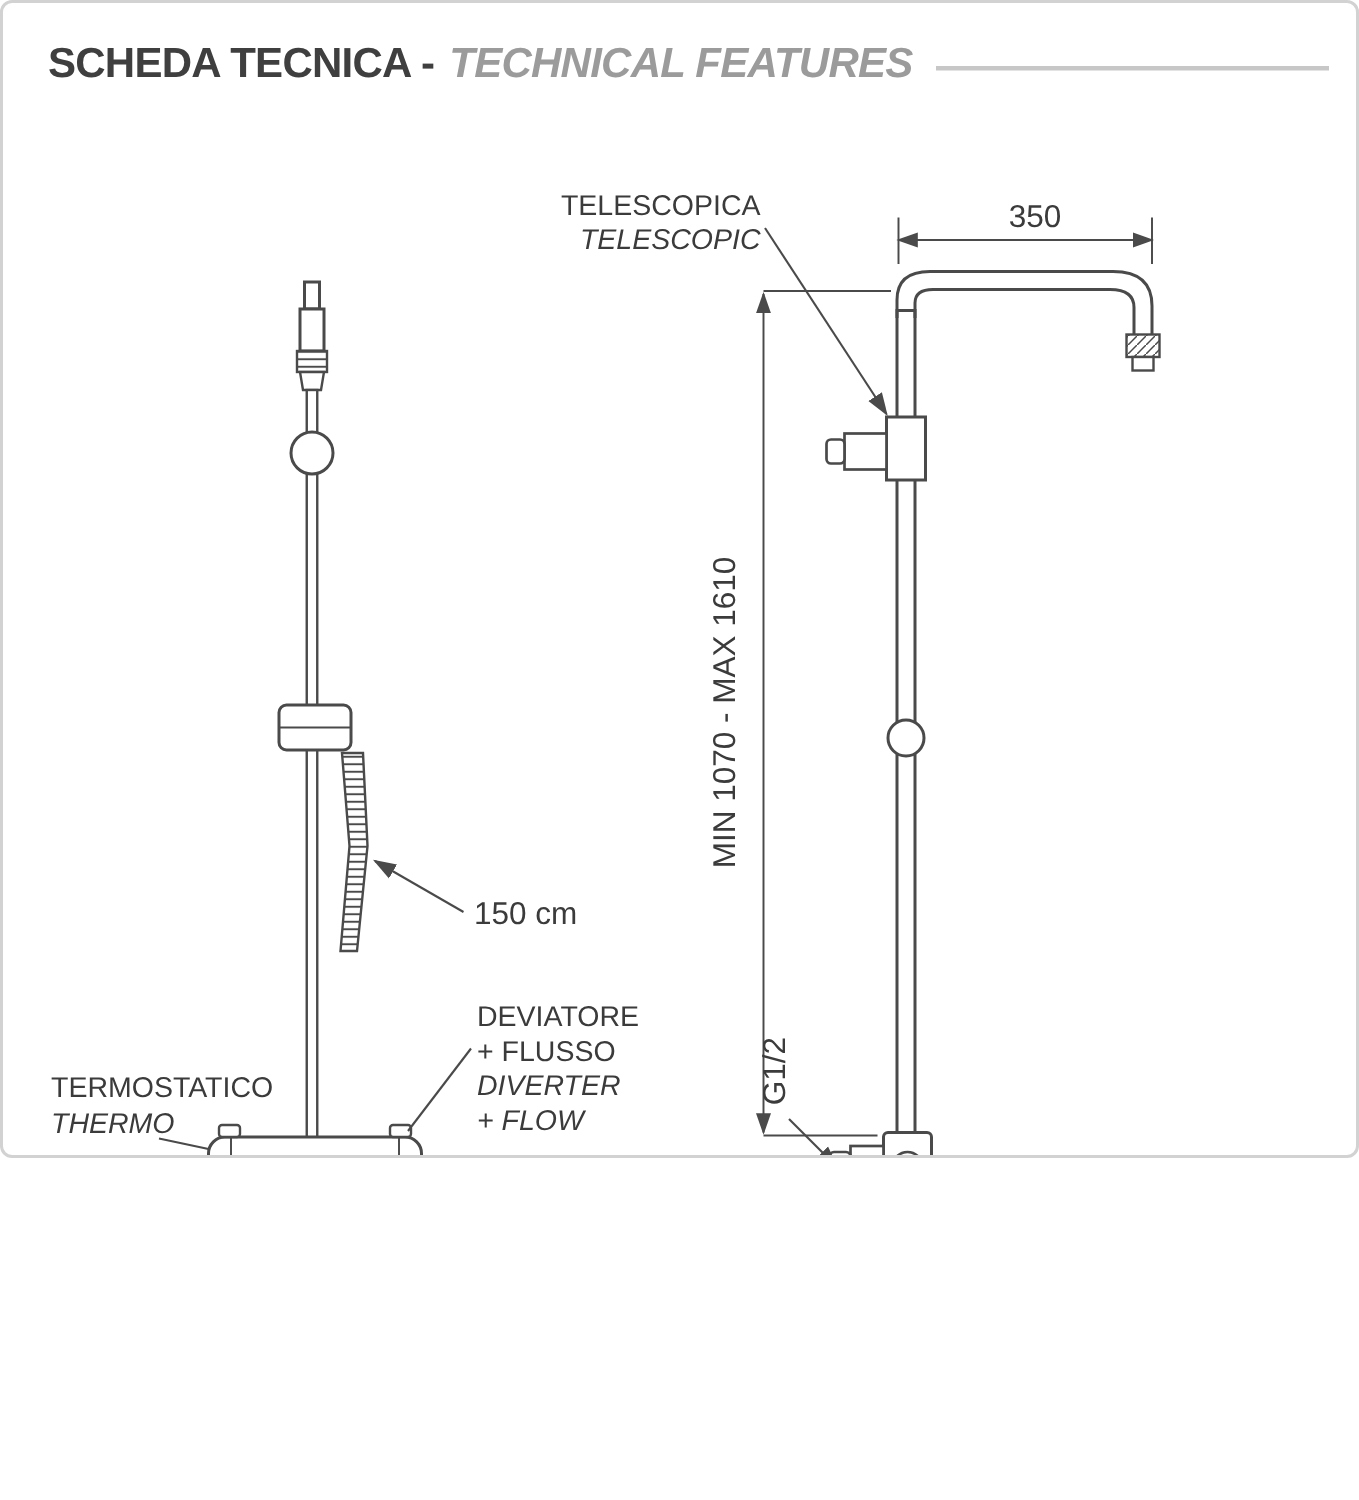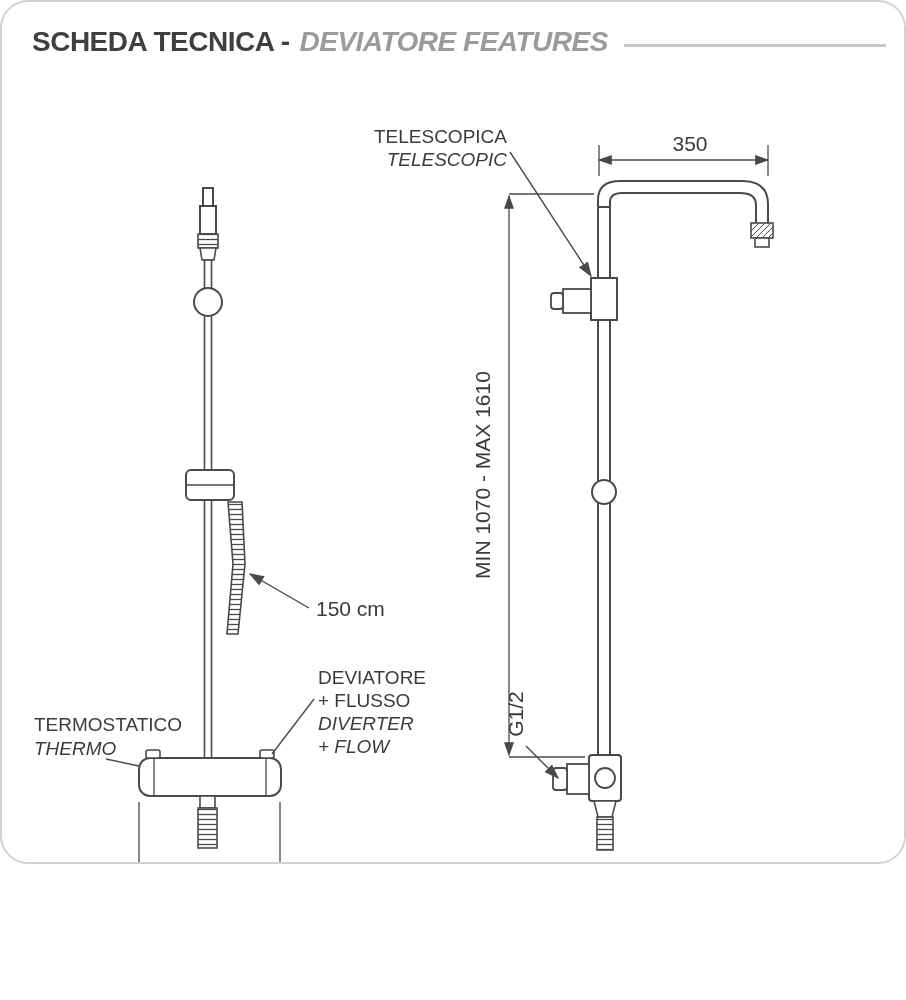--- a/index.html
+++ b/index.html
@@ -1,39 +1,39 @@
 <!DOCTYPE html>
 <html><head>
 <meta charset="utf-8">
 <style>
   * { margin:0; padding:0; box-sizing:border-box; }
   html,body { background:#ffffff; }
   body { font-family:"Liberation Sans", sans-serif; }
-  .page { position:relative; width:906px; height:864px; background:#fff;
-          border:2px solid #d2d2d2; border-radius:28px; overflow:hidden; }
+  .page { position:relative; width:906px; height:772px; background:#fff;
+          border:2px solid #d2d2d2; border-radius:8px; overflow:hidden; }
   .header { position:absolute; top:24px; left:30px; right:18px;
             display:flex; align-items:center; z-index:2; }
   .title-it { font-weight:bold; font-size:28px; color:#3f3f3f; letter-spacing:-0.5px; white-space:pre; }
   .title-en { font-weight:bold; font-style:italic; font-size:28px; color:#9b9b9b;
               letter-spacing:-0.5px; margin-left:10px; white-space:pre; }
   .rule { flex:1; height:3px; background:#c7c7c7; margin-left:16px; margin-top:6px; }
   .drawing { position:absolute; inset:0; width:906px; height:1000px; }
   text { font-family:"Liberation Sans", sans-serif; }
   .lbl { font-size:19px; fill:#3b3b3b; }
   .it  { font-style:italic; }
   .dim { font-size:21px; fill:#3b3b3b; }
 </style>
 </head>
 <body>
 
 <div class="page">
 
   <div class="header">
     <span class="title-it">SCHEDA TECNICA -</span>
-    <span class="title-en">DEVIATORE FEATURES</span>
+    <span class="title-en">TECHNICAL FEATURES</span>
     <div class="rule"></div>
   </div>
 
   <svg class="drawing" viewBox="0 0 906 1000" xmlns="http://www.w3.org/2000/svg">
     <defs>
       <marker id="arw" viewBox="0 0 10 8" markerWidth="11" markerHeight="9" refX="9" refY="4" orient="auto-start-reverse">
         <path d="M0,0.5 L10,4 L0,7.5 Z" fill="#4a4a4a"></path>
       </marker>
       <pattern id="ribs" width="5" height="5" patternUnits="userSpaceOnUse">
         <rect width="5" height="5" fill="#ffffff"></rect>

